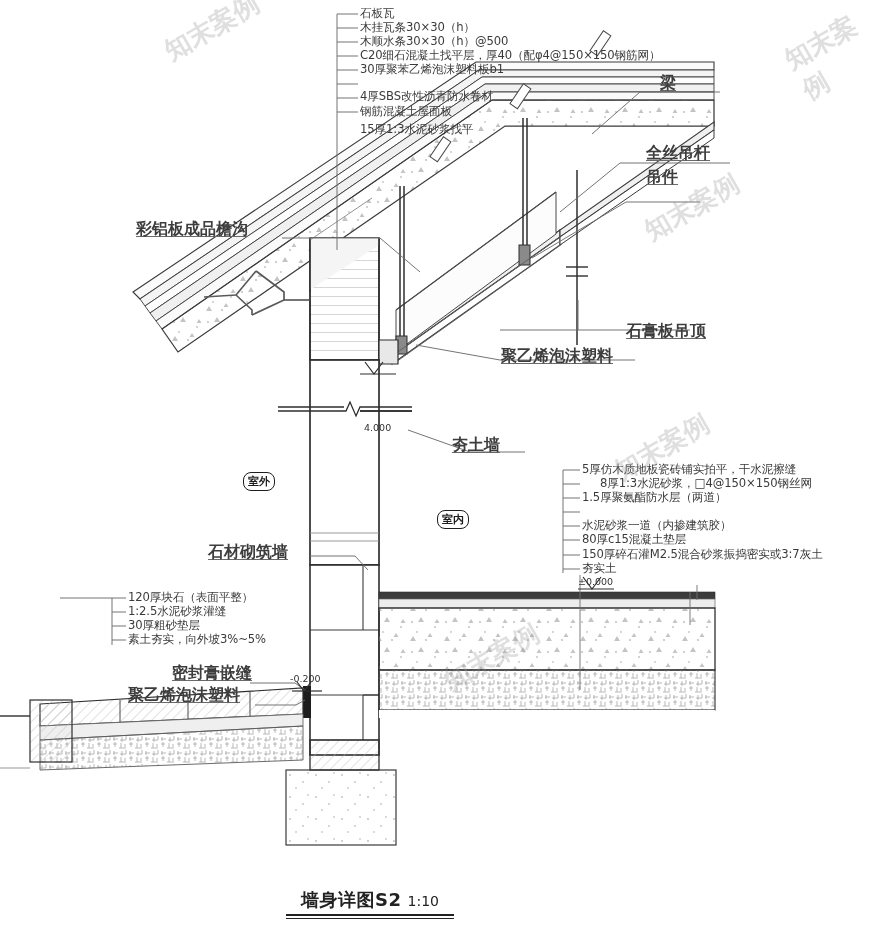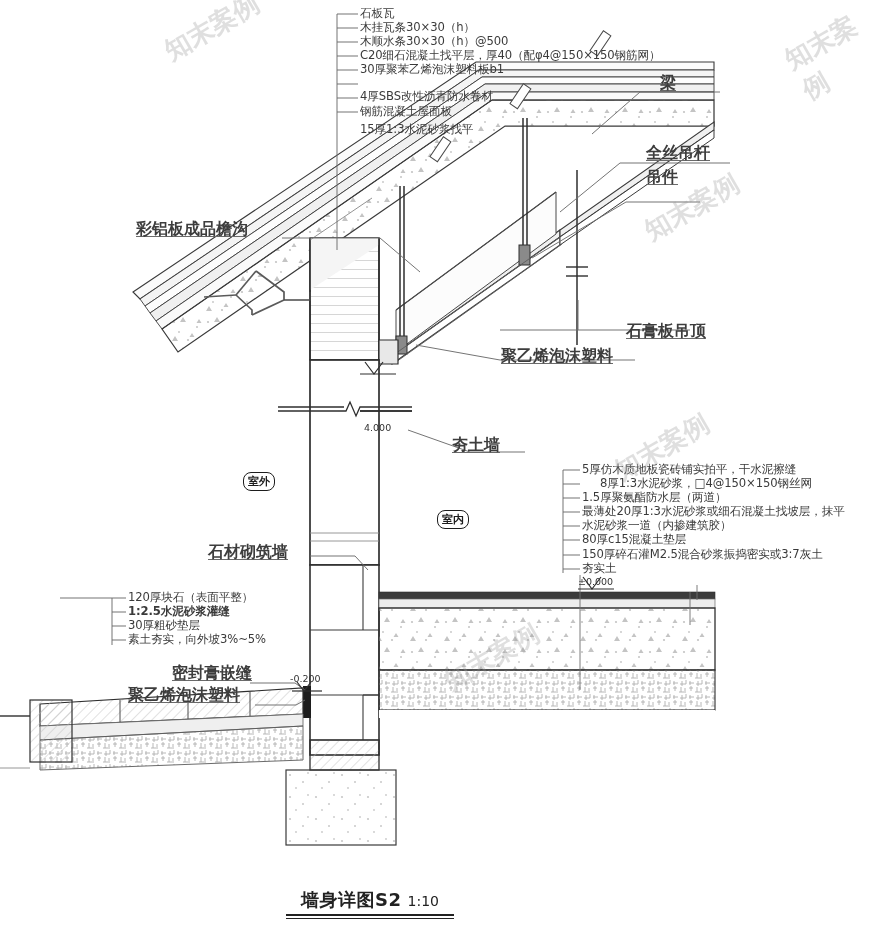--- a/index.html
+++ b/index.html
@@ -286,28 +286,27 @@
   <div class="txt spec" style="left:360px;top:35px;">木顺水条30×30（h）@500</div>
   <div class="txt spec" style="left:360px;top:49px;">C20细石混凝土找平层，厚40（配φ4@150×150钢筋网）</div>
   <div class="txt spec" style="left:360px;top:63px;">30厚聚苯乙烯泡沫塑料板b1</div>
   <div class="txt spec" style="left:360px;top:77px;margin-top:13px;">4厚SBS改性沥青防水卷材</div>
   <div class="txt spec" style="left:360px;top:91px;margin-top:32px;">15厚1:3水泥砂浆找平</div>
   <div class="txt spec" style="left:360px;top:105px;">钢筋混凝土屋面板</div>
 
   <div class="txt spec" style="left:582px;top:463px;">5厚仿木质地板瓷砖铺实拍平，干水泥擦缝</div>
   <div class="txt spec" style="left:600px;top:477px;">8厚1:3水泥砂浆，□4@150×150钢丝网</div>
   <div class="txt spec" style="left:582px;top:491px;">1.5厚聚氨酯防水层（两道）</div>
-  <div class="txt spec" style="left:582px;top:505px;">最薄处20厚1:3水泥砂浆或细石混凝土找坡层，抹平</div>
   <div class="txt spec" style="left:582px;top:519px;">水泥砂浆一道（内掺建筑胶）</div>
   <div class="txt spec" style="left:582px;top:533px;">80厚c15混凝土垫层</div>
   <div class="txt spec" style="left:582px;top:548px;">150厚碎石灌M2.5混合砂浆振捣密实或3:7灰土</div>
   <div class="txt spec" style="left:582px;top:562px;">夯实土</div>
 
   <div class="txt spec" style="left:128px;top:591px;">120厚块石（表面平整）</div>
-  <div class="txt spec" style="left:128px;top:605px;font-weight:bold;">1:2.5水泥砂浆灌缝</div>
+  <div class="txt spec" style="left:128px;top:605px;">1:2.5水泥砂浆灌缝</div>
   <div class="txt spec" style="left:128px;top:619px;">30厚粗砂垫层</div>
   <div class="txt spec" style="left:128px;top:633px;">素土夯实，向外坡3%~5%</div>
 
   <div class="txt bold-lbl" style="left:136px;top:222px;">彩铝板成品檐沟</div>
   <div class="txt bold-lbl" style="left:660px;top:76px;">梁</div>
   <div class="txt bold-lbl" style="left:646px;top:146px;">全丝吊杆</div>
   <div class="txt bold-lbl" style="left:646px;top:170px;">吊件</div>
   <div class="txt bold-lbl" style="left:610px;top:324px;margin-left:16px;">石膏板吊顶</div>
   <div class="txt bold-lbl" style="left:501px;top:349px;">聚乙烯泡沫塑料</div>
   <div class="txt bold-lbl" style="left:452px;top:438px;">夯土墙</div>

